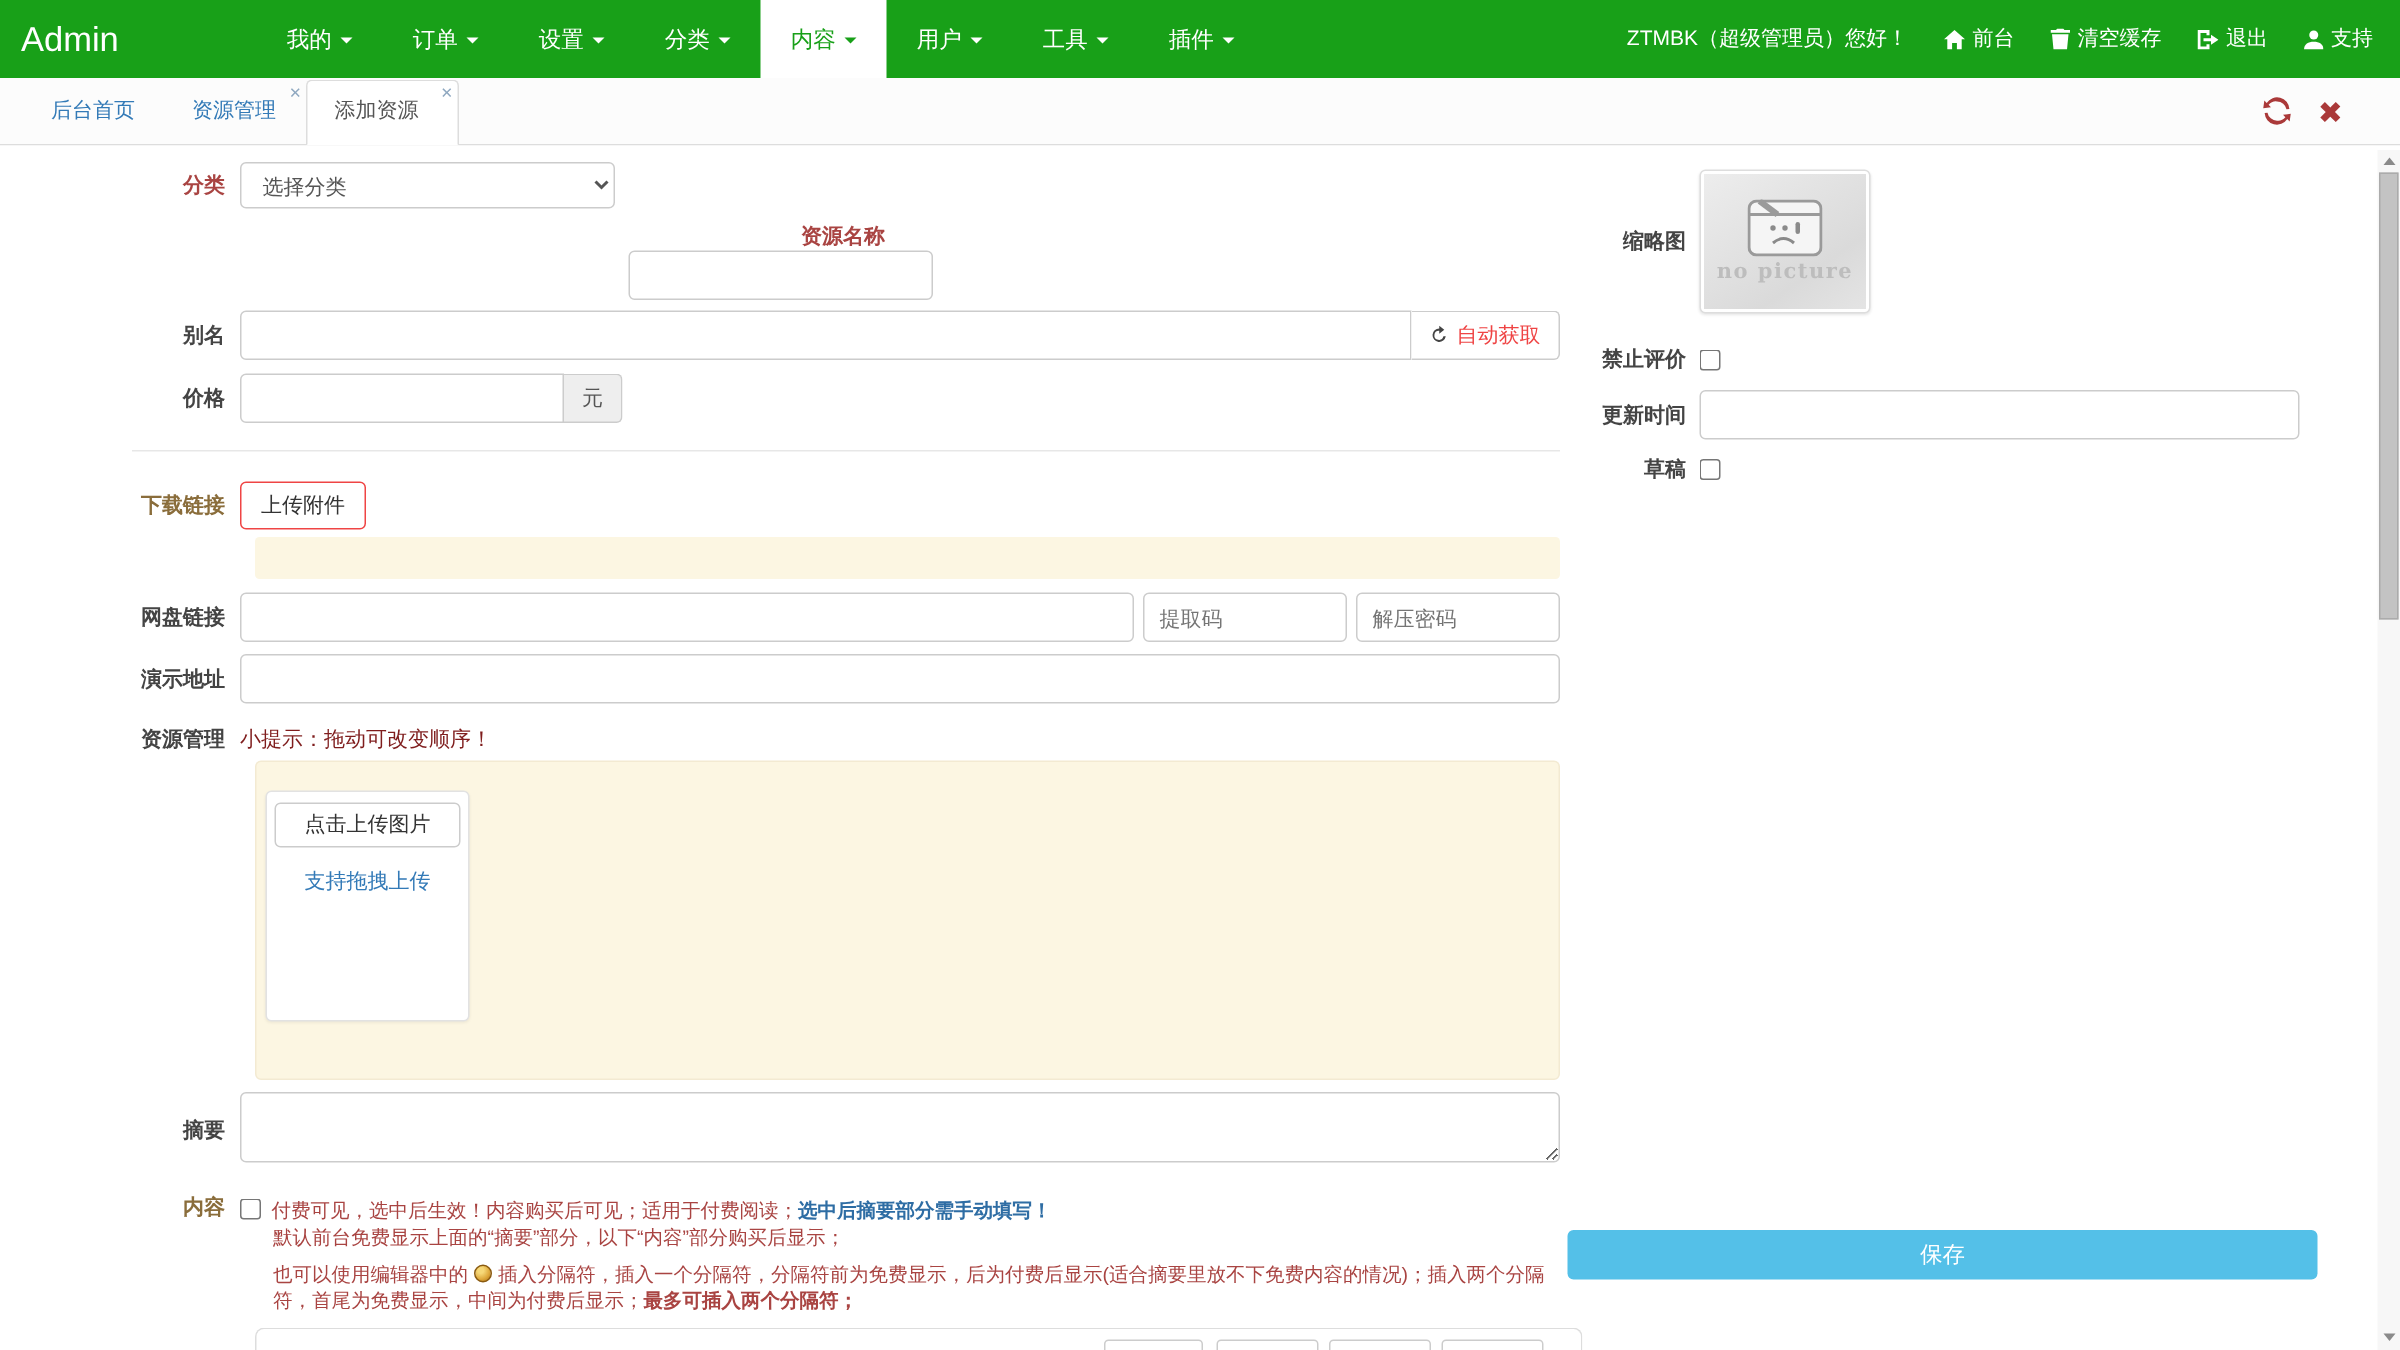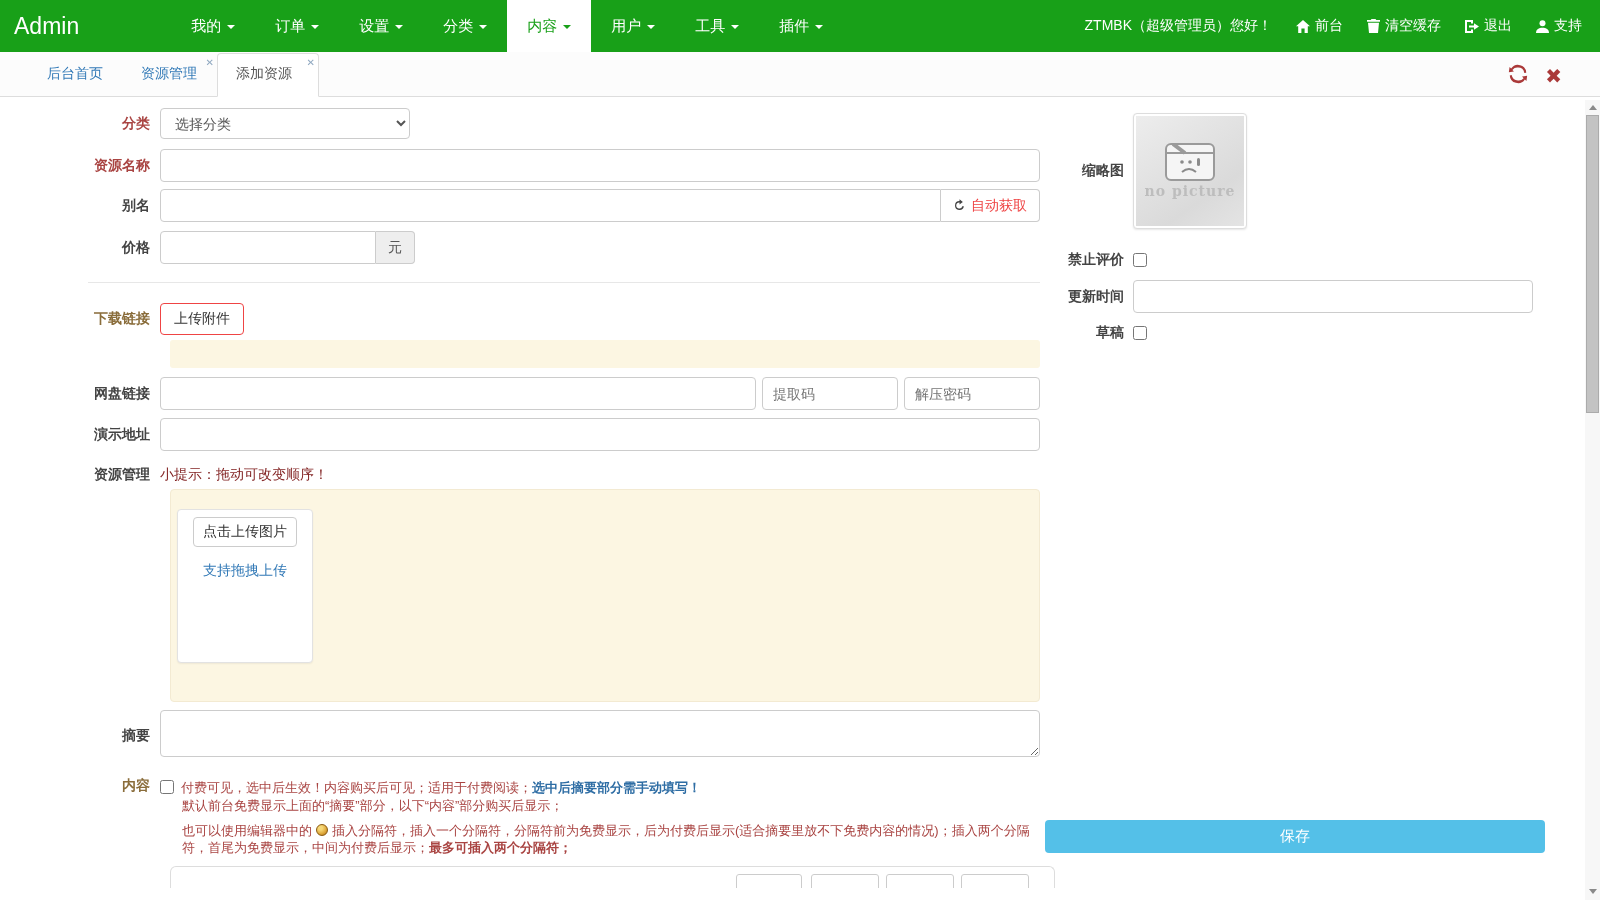--- a/index.html
+++ b/index.html
@@ -12,21 +12,21 @@
   .nav-menu { display:flex; margin-left:72px; }
   .nav-item { display:flex; align-items:center; gap:6px; padding:0 20px; font-size:15px; cursor:pointer; }
   .nav-item.active { background:#fff; color:var(--green,#18A018); }
   .caret { width:0; height:0; border-left:4px solid transparent; border-right:4px solid transparent; border-top:4px solid currentColor; margin-top:2px; }
   .nav-right { margin-left:auto; display:flex; align-items:center; gap:24px; padding-right:18px; font-size:14px; }
   .nav-link { display:flex; align-items:center; gap:5px; cursor:pointer; white-space:nowrap; }
   .nav-link svg { display:block; }
 
   
   .tabbar { position:relative; height:45px; background:#fcfcfc; border-bottom:1px solid #ddd; }
-  .tabs { display:flex; align-items:flex-end; height:100%; padding-left:29px; }
+  .tabs { display:flex; align-items:flex-end; height:100%; padding-left:16px; }
   .tab { position:relative; padding:11px 20px 13px 18px; font-size:14px; color:#337ab7; cursor:pointer; }
   .tab .close-x { position:absolute; top:3px; right:3px; font-size:10px; color:#8fa8c0; cursor:pointer; }
   .tab.active { background:#fff; border:1px solid #ddd; border-bottom:1px solid #fff; border-radius:4px 4px 0 0;
                 color:#555; margin-bottom:-1px; padding-right:26px; }
   .tabbar-actions { position:absolute; right:38px; top:11px; display:flex; gap:16px; align-items:center; }
   .tabbar-actions .icon-btn { cursor:pointer; line-height:1; }
   .x-glyph { color:#aa3939; font-size:20px; font-weight:bold; }
 
   
   .content { position:relative; height:803px; background:#fff; overflow:hidden; }
@@ -48,40 +48,40 @@
   .hr { border-top:1px solid #e7e7e7; margin:18px 0 20px 88px; }
   .btn { display:inline-block; background:#fff; border:1px solid #ef4444; border-radius:4px; padding:6px 13px; font-size:14px; color:#333; cursor:pointer; }
   .attach-strip { margin:5px 0 9px 170px; height:28px; background:var(--beige,#fcf6e2); border-radius:3px; }
   .disk-group { display:flex; gap:6px; }
   .disk-main { flex:1; }
   .disk-small { width:136px; flex:none; }
   .hint-red { color:#7f1d1d; font-size:14px; }
   .gallery-panel { margin:5px 0 8px 170px; height:213px; background:var(--beige,#fcf6e2); border:1px solid #f3ead2; border-radius:4px; padding:19px 0 0 6px; }
   .upload-card { width:136px; height:154px; background:#fff; border:1px solid #e2e2e2; border-radius:4px;
                  box-shadow:0 1px 2px rgba(0,0,0,.06); text-align:center; padding-top:7px; }
-  .upload-btn { display:block; margin:0 auto 14px; width:104px; padding:5px 0; background:#fff; border:1px solid #ccc; border-radius:4px; font-size:14px; color:#333; cursor:pointer; }
+  .upload-btn { display:block; margin:0 auto 14px; width:124px; padding:5px 0; background:#fff; border:1px solid #ccc; border-radius:4px; font-size:14px; color:#333; cursor:pointer; }
   .drag-hint { color:#337ab7; font-size:14px; cursor:pointer; }
   .content-help { font-size:13px; line-height:17px; color:var(--text-red,#a94442); padding-top:2px; }
   .content-help .cline { margin-bottom:1px; }
   .content-help .indent { margin-left:22px; }
   .content-help .gap-top { margin-top:8px; }
   .blue-bold { color:#2e6da4; font-weight:bold; }
   .maroon-bold { font-weight:bold; }
   .cb { width:14px; height:14px; vertical-align:-2px; margin-right:7px; cursor:pointer; }
   .coin { display:inline-block; width:12px; height:12px; border-radius:50%; margin:0 4px; vertical-align:-1px;
           background:radial-gradient(circle at 35% 30%, #f6d878 20%, #dfa93c 60%, #a96f14 100%); border:1px solid #8a5a10; }
   .editor-stub { position:relative; margin-left:170px; width:885px; height:22px; border:1px solid #ddd; border-bottom:none; border-radius:6px 6px 0 0; overflow:hidden; margin-top:9px; }
   .mini-select { position:absolute; top:7px; height:22px; background:#fff; border:1px solid #ccc; border-radius:3px; }
 
   
   .form-right { position:absolute; left:1045px; top:16px; width:500px; }
   .r-row { display:flex; align-items:center; margin-bottom:12px; }
   .r-lbl { width:88px; flex:none; text-align:right; padding-right:9px; font-size:14px; font-weight:bold; color:#444; }
   .thumb-row { margin-bottom:22px; }
-  .thumb-box { width:114px; height:116px; padding:2px; background:#fff; border:1px solid #ddd; border-radius:4px; box-shadow:0 1px 2px rgba(0,0,0,.1); cursor:pointer; }
+  .thumb-box { width:114px; height:96px; padding:2px; background:#fff; border:1px solid #ddd; border-radius:4px; box-shadow:0 1px 2px rgba(0,0,0,.1); cursor:pointer; }
   .thumb-inner { width:100%; height:100%; background:linear-gradient(145deg,#ededed 0%,#dadada 70%,#e4e4e4 100%);
                  display:flex; flex-direction:column; align-items:center; justify-content:center; gap:2px; }
   .nopic-text { font-family:"DejaVu Serif","Liberation Serif",serif; font-weight:bold; font-size:14px; color:#bdbdbd; letter-spacing:1px; }
   .time-input { width:400px; }
   .save-btn { position:absolute; left:1045px; top:723px; width:500px; height:33px; background:var(--save-blue,#54c0e8);
               border:none; border-radius:4px; color:#fff; font-size:15px; cursor:pointer; }
 
   
   .vscroll { position:absolute; right:0; top:3px; bottom:0; width:15px; background:#f7f7f7; }
   .vs-arrow { position:absolute; left:0; width:15px; height:14px; display:flex; align-items:center; justify-content:center; cursor:pointer; }
@@ -188,21 +188,21 @@
 
     <div class="row" style="margin-bottom:10px;">
       <div class="lbl red">分类</div>
       <div class="ctrl">
         <select class="txt">
           <option>选择分类</option>
         </select>
       </div>
     </div>
 
-    <div class="row" style="margin-bottom:7px;">
+    <div class="row" style="margin-bottom:7px;flex-direction:column;">
       <div class="lbl red">资源名称</div>
       <div class="ctrl"><input class="txt" style=""></div>
     </div>
 
     <div class="row" style="margin-bottom:9px;">
       <div class="lbl">别名</div>
       <div class="ctrl igroup">
         <input class="txt" style="">
         <span class="addon">
           <svg width="13" height="13" viewBox="0 0 14 14" fill="#444">

